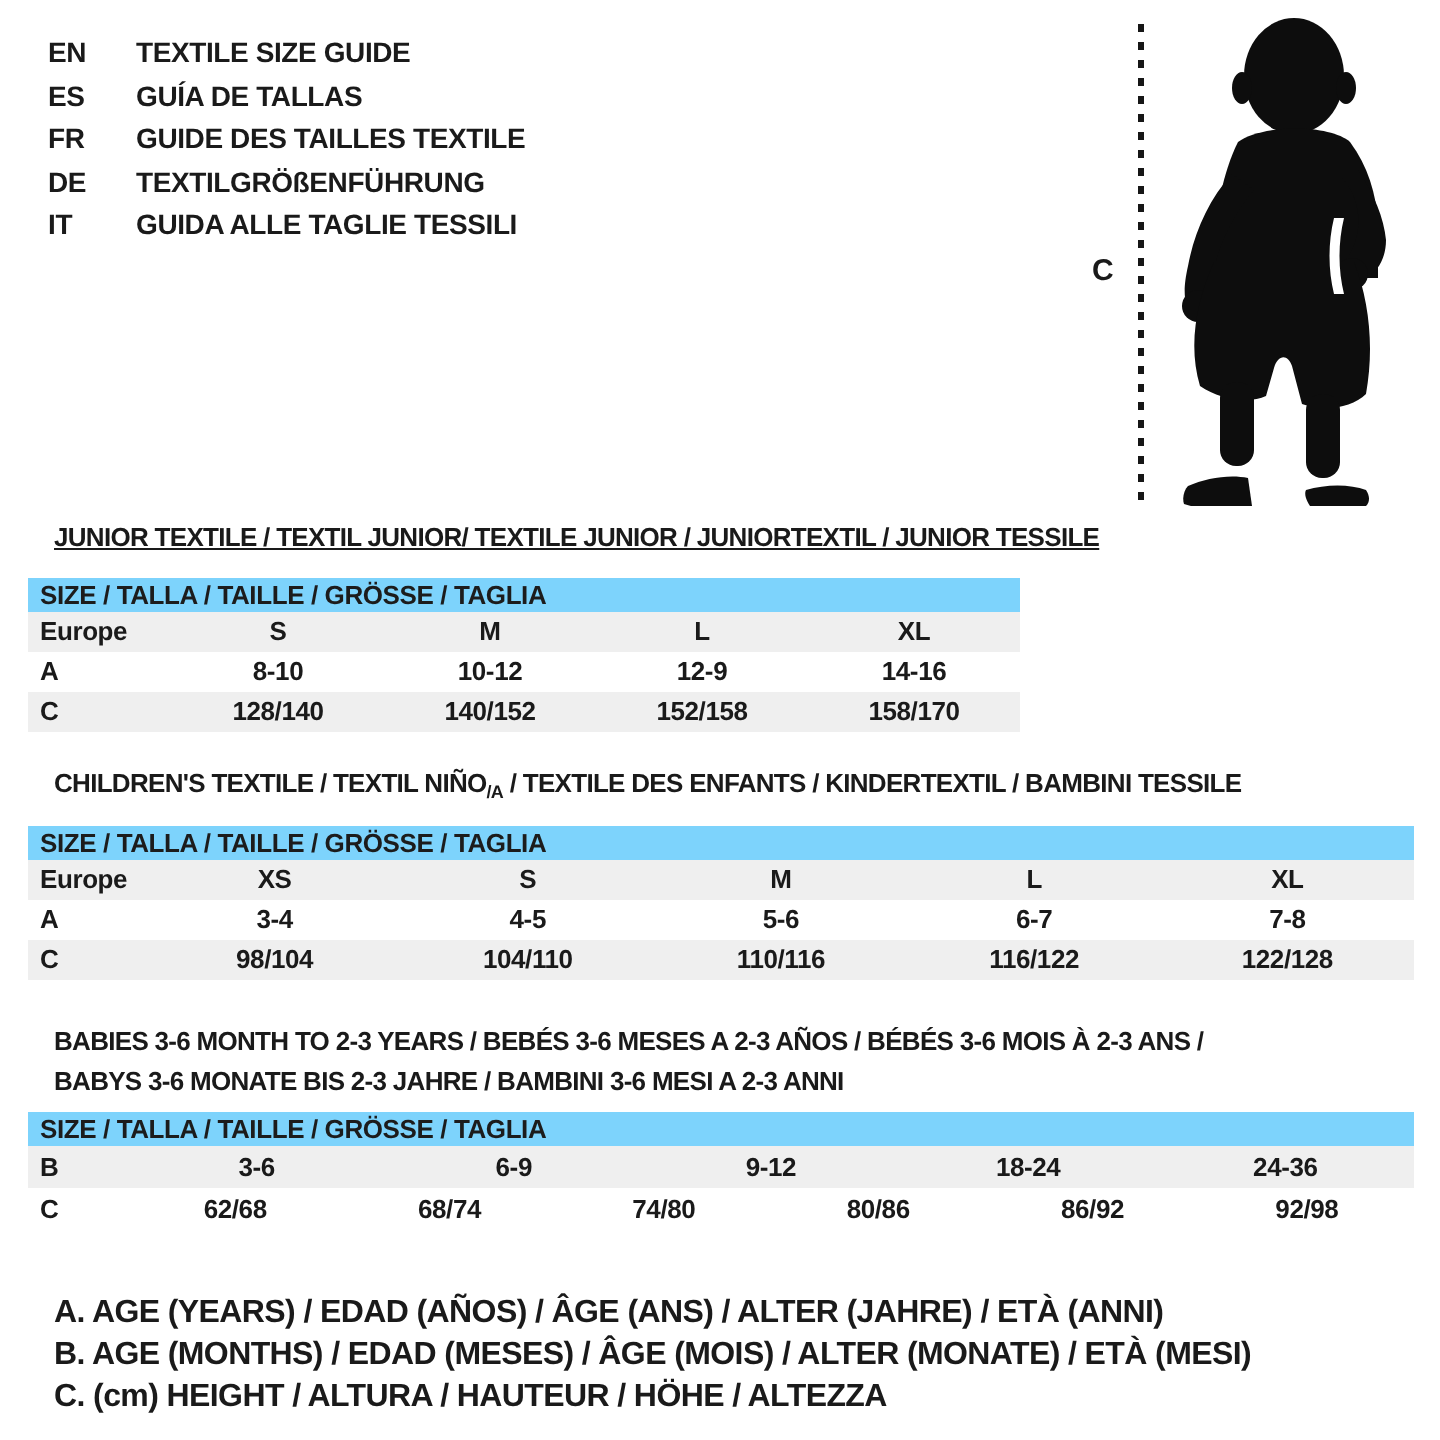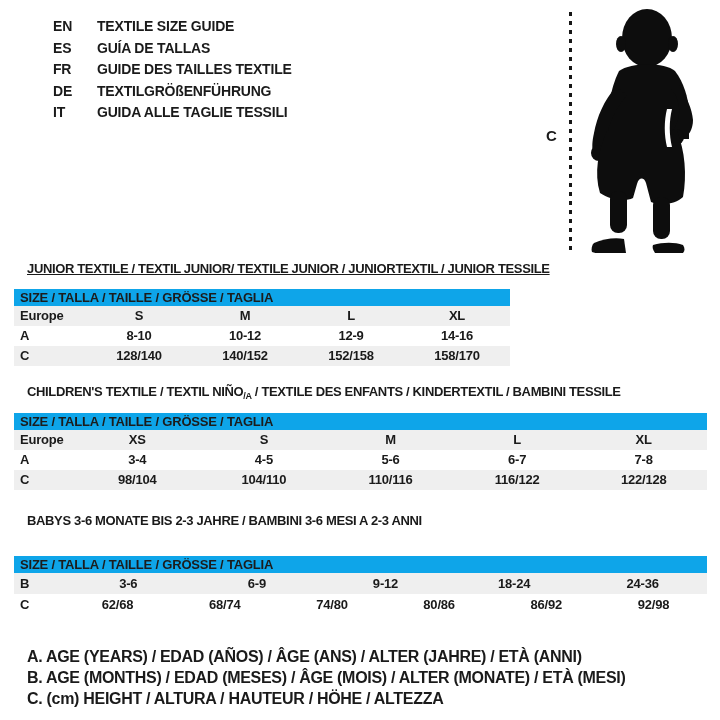--- a/index.html
+++ b/index.html
@@ -8,21 +8,21 @@
     position:relative;
     background:#ffffff;
     font-family:"Liberation Sans","DejaVu Sans",sans-serif;
     font-weight:bold;
     color:#1a1a1a;
     overflow:hidden;
   }
 
   
   .lang-list { position:absolute; left:24px; top:16px; }
-  .lang-row { display:flex; line-height:21.5px; font-size:14px; letter-spacing:-0.2px;margin-left:29px; }
+  .lang-row { display:flex; line-height:21.5px; font-size:14px; letter-spacing:-0.2px; }
   .lang-code { width:44px; }
   .lang-label { white-space:nowrap; }
 
   
   .figure-c-label { position:absolute; left:546px; top:127px; font-size:15px; }
   .dotted-line {
     position:absolute; left:569px; top:12px; width:3px; height:238px;
     background:repeating-linear-gradient(180deg,#161616 0 4px,transparent 4px 9px);
   }
   .silhouette { position:absolute; left:583px; top:5px; width:122px; height:248px; }
@@ -35,21 +35,21 @@
   .title-children { top:384px; }
   .title-babies   { top:511px; line-height:20px; }
   .sub-script { font-size:9px; vertical-align:-3px; }
 
   .size-table { position:absolute; left:14px; }
   .table-junior   { top:289px; width:496px; }
   .table-children { top:413px; width:693px; }
   .table-babies   { top:556px; width:693px; }
 
   .bar {
-    height:17px; line-height:17px; background:#0ea5e9; color:#1c1c1c;
+    height:17px; line-height:17px; background:#7dd3fc; color:#1c1c1c;
     padding-left:6px; font-size:13px; letter-spacing:-0.2px;
   }
   .trow { display:flex; height:20px; line-height:20px; font-size:13px; letter-spacing:-0.2px; }
   .trow:nth-of-type(even) { background:#efefef; }
   .lbl { padding-left:6px; }
   .table-junior .lbl   { width:72px; }
   .table-children .lbl { width:60px; }
   .table-babies .lbl   { width:50px; }
   .cell { flex:1; text-align:center; }
   .table-babies .trow { height:21px; line-height:21px; }
@@ -155,20 +155,21 @@
       <div class="lbl">C</div>
       <div class="cell">98/104</div>
       <div class="cell">104/110</div>
       <div class="cell">110/116</div>
       <div class="cell">116/122</div>
       <div class="cell">122/128</div>
     </div>
   </div>
 
 <div class="section-title title-babies">
+  <div>BABIES 3-6 MONTH TO 2-3 YEARS / BEBÉS 3-6 MESES A 2-3 AÑOS / BÉBÉS 3-6 MOIS À 2-3 ANS /</div>
   <div>BABYS 3-6 MONATE BIS 2-3 JAHRE / BAMBINI 3-6 MESI A 2-3 ANNI</div>
 </div>
 <div class="size-table table-babies">
     <div class="bar">SIZE / TALLA / TAILLE / GRÖSSE / TAGLIA</div>
     <div class="trow">
       <div class="lbl">B</div>
       <div class="cell">3-6</div>
       <div class="cell">6-9</div>
       <div class="cell">9-12</div>
       <div class="cell">18-24</div>

